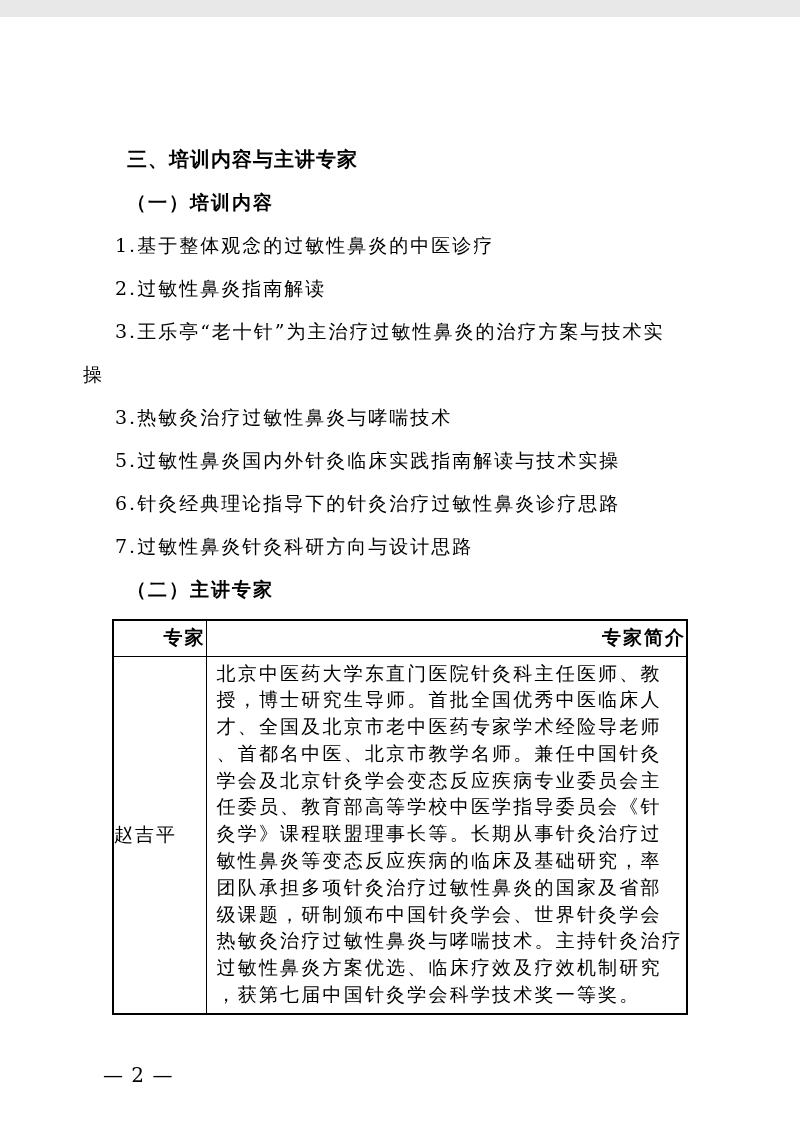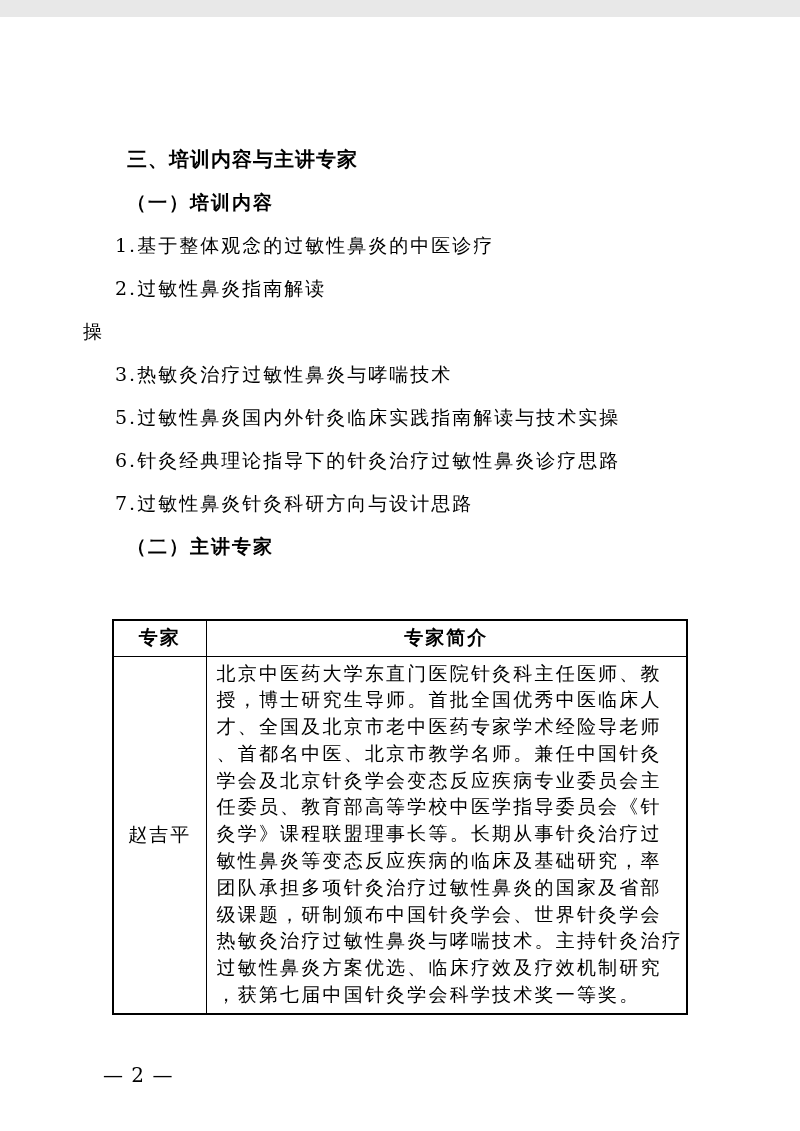--- a/index.html
+++ b/index.html
@@ -48,25 +48,24 @@
     border: 1px solid #000;
   }
   table.expert-table { border: 2px solid #000; }
   th.col-expert { width: 93px; }
   th {
     height: 36px;
     font-family: "DejaVu Sans", "Liberation Sans", sans-serif;
     font-weight: bold;
     font-size: 19px;
     letter-spacing: 2px;
-    text-align: center;
+    text-align: right;
     vertical-align: middle;
   }
   td.name-cell {
-    text-align: center;
     vertical-align: middle;
     font-size: 19px;
     letter-spacing: 2px;
   }
   td.bio-cell {
     padding: 3px 6px 5px 10px;
     vertical-align: top;
   }
   .bio-line {
     font-size: 19px;
@@ -86,20 +85,21 @@
 </head>
 <body>
 
 <div class="page">
 
   <div class="content">
     <div class="line heading">三、培训内容与主讲专家</div>
     <div class="line sub">（一）培训内容</div>
     <div class="line item">1.基于整体观念的过敏性鼻炎的中医诊疗</div>
     <div class="line item">2.过敏性鼻炎指南解读</div>
+    <div class="line item">3.王乐亭“老十针”为主治疗过敏性鼻炎的治疗方案与技术实</div>
     <div class="line cont">操</div>
     <div class="line item">3.热敏灸治疗过敏性鼻炎与哮喘技术</div>
     <div class="line item">5.过敏性鼻炎国内外针灸临床实践指南解读与技术实操</div>
     <div class="line item">6.针灸经典理论指导下的针灸治疗过敏性鼻炎诊疗思路</div>
     <div class="line item">7.过敏性鼻炎针灸科研方向与设计思路</div>
     <div class="line sub">（二）主讲专家</div>
   </div>
 
   <table class="expert-table">
     <thead>

